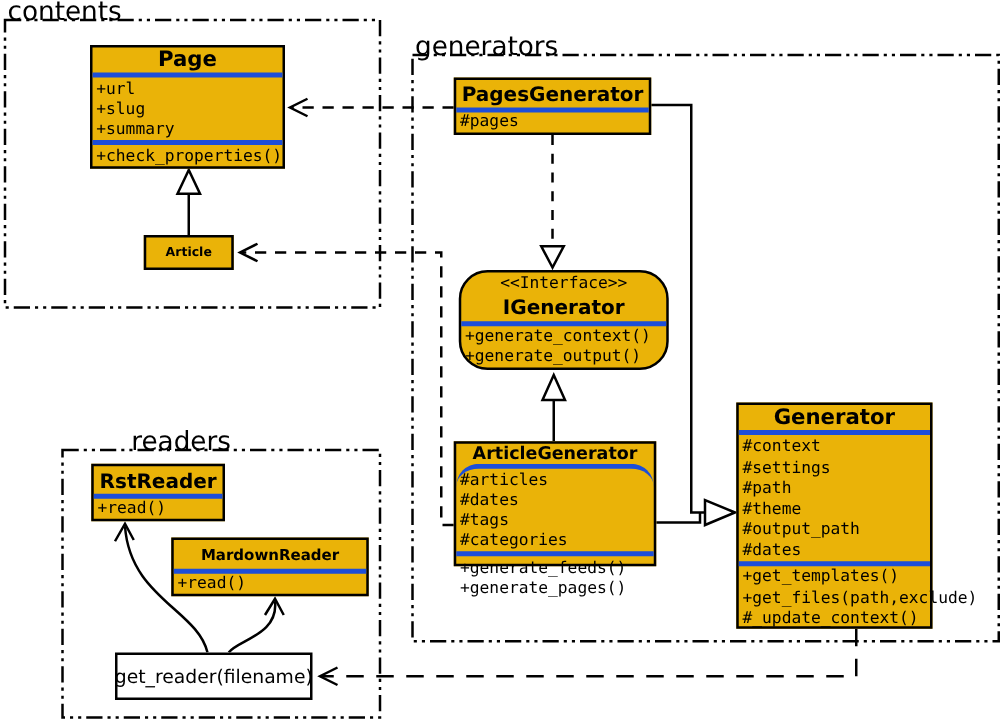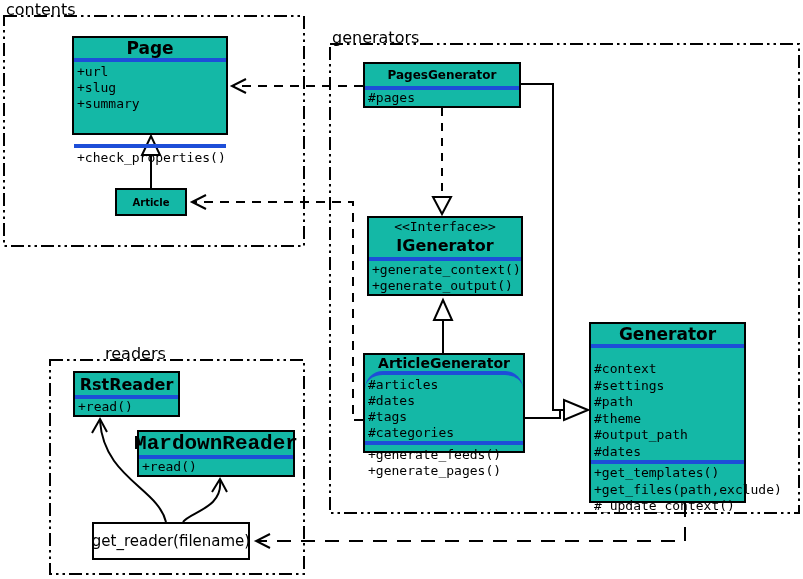--- a/index.html
+++ b/index.html
@@ -1,20 +1,20 @@
 <!DOCTYPE html>
 <html><head>
 <meta charset="utf-8">
 <style>
   html,body{margin:0;padding:0;background:#fff;}
   #canvas{position:relative;width:803px;height:579px;background:#fff;overflow:hidden;
           font-family:"DejaVu Sans",sans-serif;color:#000;}
   #wires{position:absolute;left:0;top:0;width:803px;height:579px;}
-  .pkg-label{position:absolute;font-size:16px;line-height:15px;color:#000;background:transparent;}
-  .uml-box{position:absolute;background:#14b8a6;border:2px solid #000;box-sizing:border-box;
+  .pkg-label{position:absolute;font-size:21px;line-height:15px;color:#000;background:transparent;}
+  .uml-box{position:absolute;background:#eab308;border:2px solid #000;box-sizing:border-box;
            display:flex;flex-direction:column;}
   .uml-title{font-family:"DejaVu Sans",sans-serif;font-weight:bold;text-align:center;
              display:flex;align-items:center;justify-content:center;white-space:nowrap;}
   .uml-section{border-top:4px solid #1d4ed8;}
   .uml-member{font-family:"DejaVu Sans Mono",monospace;font-size:13px;line-height:16px;
               padding-left:3px;white-space:nowrap;}
   .gen .uml-member{line-height:16.5px;}
   .stereo{font-family:"DejaVu Sans Mono",monospace;font-size:13px;line-height:17px;
           text-align:center;font-weight:normal;}
   .iface-name{font-weight:bold;font-size:16px;line-height:21px;text-align:center;}
@@ -83,37 +83,37 @@
   <div class="pkg-label" style="left:332px;top:30px;">generators</div>
   <div class="pkg-label" style="left:63px;top:346px;margin-left:42px;">readers</div>
 
   <div class="uml-box" style="left:72px;top:36px;width:156px;height:99px;">
     <div class="uml-title" style="height:24px;font-size:17px;">Page</div>
     <div class="uml-section" style="height:50px;padding-top:2px;">
       <div class="uml-member">+url</div>
       <div class="uml-member">+slug</div>
       <div class="uml-member">+summary</div>
     </div>
-    <div class="uml-section" style="flex:1;padding-top:2px;margin-top:32px;">
+    <div class="uml-section" style="flex:1;padding-top:2px;">
       <div class="uml-member">+check_properties()</div>
     </div>
   </div>
 
   <div class="uml-box" style="left:115px;top:188px;width:72px;height:28px;">
     <div class="uml-title" style="flex:1;font-size:10px;">Article</div>
   </div>
 
   <div class="uml-box" style="left:363px;top:62px;width:158px;height:46px;">
-    <div class="uml-title" style="height:23px;font-size:12px;">PagesGenerator</div>
+    <div class="uml-title" style="height:23px;font-size:16px;">PagesGenerator</div>
     <div class="uml-section" style="flex:1;">
       <div class="uml-member">#pages</div>
     </div>
   </div>
 
-  <div class="uml-box" style="left:367px;top:216px;width:156px;height:80px;">
+  <div class="uml-box" style="left:367px;top:216px;width:168px;height:80px;border-radius:23px;">
     <div style="height:42px;">
       <div class="stereo">&lt;&lt;Interface&gt;&gt;</div>
       <div class="iface-name">IGenerator</div>
     </div>
     <div class="uml-section" style="flex:1;padding-top:1px;">
       <div class="uml-member">+generate_context()</div>
       <div class="uml-member">+generate_output()</div>
     </div>
   </div>
 
@@ -126,21 +126,21 @@
       <div class="uml-member">#categories</div>
     </div>
     <div class="uml-section" style="flex:1;padding-top:2px;">
       <div class="uml-member">+generate_feeds()</div>
       <div class="uml-member">+generate_pages()</div>
     </div>
   </div>
 
   <div class="uml-box gen" style="left:589px;top:322px;width:157px;height:181px;">
     <div class="uml-title" style="height:24px;font-size:17px;">Generator</div>
-    <div class="uml-section" style="height:100px;padding-top:13px;">
+    <div class="uml-section" style="height:100px;padding-top:2px;">
       <div class="uml-member">#context</div>
       <div class="uml-member">#settings</div>
       <div class="uml-member">#path</div>
       <div class="uml-member">#theme</div>
       <div class="uml-member">#output_path</div>
       <div class="uml-member">#dates</div>
     </div>
     <div class="uml-section" style="flex:1;padding-top:1px;">
       <div class="uml-member">+get_templates()</div>
       <div class="uml-member">+get_files(path,exclude)</div>
@@ -149,21 +149,21 @@
   </div>
 
   <div class="uml-box" style="left:73px;top:371px;width:107px;height:46px;">
     <div class="uml-title" style="height:24px;font-size:16px;">RstReader</div>
     <div class="uml-section" style="flex:1;">
       <div class="uml-member">+read()</div>
     </div>
   </div>
 
   <div class="uml-box" style="left:137px;top:430px;width:158px;height:47px;">
-    <div class="uml-title" style="height:25px;font-size:21px;font-family:Liberation Mono, monospace;">MardownReader</div>
+    <div class="uml-title" style="height:25px;font-size:12px;">MardownReader</div>
     <div class="uml-section" style="flex:1;">
       <div class="uml-member">+read()</div>
     </div>
   </div>
 
   <div class="plain-box" style="left:92px;top:522px;width:158px;height:38px;">
     <span>get_reader(filename)</span>
   </div>
 
 </div>

